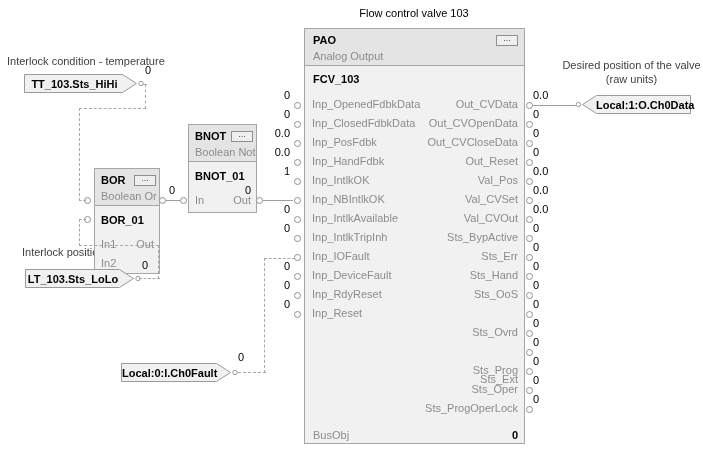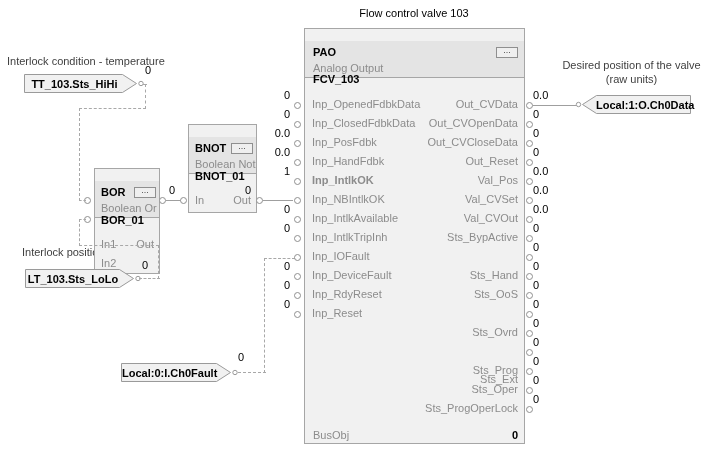--- a/index.html
+++ b/index.html
@@ -1,20 +1,20 @@
 <!DOCTYPE html>
 <html><head>
 <meta charset="utf-8">
 <style>
   html,body{margin:0;padding:0;background:#ffffff;}
   #canvas{position:relative;width:703px;height:454px;background:#fff;
           font-family:"Liberation Sans",sans-serif;font-size:11px;color:#000;overflow:hidden;}
   .abs{position:absolute;}
   .block{position:absolute;background:#f1f1f1;border:1px solid #a6a6a6;}
-  .block-header{position:absolute;left:0;top:12px;right:0;height:36px;background:#e4e4e4;border-bottom:1px solid #a6a6a6;}
+  .block-header{position:absolute;left:0;top:0;right:0;height:36px;background:#e4e4e4;border-bottom:1px solid #a6a6a6;}
   .bold{font-weight:bold;}
   .gray{color:#8c8c8c;}
   .nowrap{white-space:nowrap;}
   .pin-name{color:#8c8c8c;white-space:nowrap;}
   .val{color:#000;white-space:nowrap;}
   .pin-circle{position:absolute;width:5px;height:5px;border:1px solid #8f8f8f;border-radius:50%;background:#fff;}
   .wire-h{position:absolute;height:0;border-top:1px solid #9f9f9f;}
   .dash-h{position:absolute;height:0;border-top:1px dashed #a8a8a8;}
   .dash-v{position:absolute;width:0;border-left:1px dashed #a8a8a8;}
   .more-btn{position:absolute;width:20px;height:9px;border:1px solid #8f8f8f;background:#efefef;
@@ -131,21 +131,21 @@
     <div class="val right" style="position: absolute; left: 240px; top: 89px; width: 50px;">0</div>
     <div class="pin-name" style="position: absolute; left: 312px; top: 117px;">Inp_ClosedFdbkData</div>
     <div class="pin-circle" style="position: absolute; left: 294px; top: 121px;"></div>
     <div class="val right" style="position: absolute; left: 240px; top: 108px; width: 50px;">0</div>
     <div class="pin-name" style="position: absolute; left: 312px; top: 136px;">Inp_PosFdbk</div>
     <div class="pin-circle" style="position: absolute; left: 294px; top: 140px;"></div>
     <div class="val right" style="position: absolute; left: 240px; top: 127px; width: 50px;">0.0</div>
     <div class="pin-name" style="position: absolute; left: 312px; top: 155px;">Inp_HandFdbk</div>
     <div class="pin-circle" style="position: absolute; left: 294px; top: 159px;"></div>
     <div class="val right" style="position: absolute; left: 240px; top: 146px; width: 50px;">0.0</div>
-    <div class="pin-name" style="position: absolute; left: 312px; top: 174px; font-weight: bold;">Inp_IntlkOK</div>
+    <div class="pin-name" style="position: absolute; left: 312px; top: 174px;">Inp_IntlkOK</div>
     <div class="pin-circle" style="position: absolute; left: 294px; top: 178px;"></div>
     <div class="val right" style="position: absolute; left: 240px; top: 165px; width: 50px;">1</div>
     <div class="pin-name" style="position: absolute; left: 312px; top: 193px;">Inp_NBIntlkOK</div>
     <div class="pin-circle" style="position: absolute; left: 294px; top: 197px;"></div>
     <div class="pin-name" style="position: absolute; left: 312px; top: 212px;">Inp_IntlkAvailable</div>
     <div class="pin-circle" style="position: absolute; left: 294px; top: 216px;"></div>
     <div class="val right" style="position: absolute; left: 240px; top: 203px; width: 50px;">0</div>
     <div class="pin-name" style="position: absolute; left: 312px; top: 231px;">Inp_IntlkTripInh</div>
     <div class="pin-circle" style="position: absolute; left: 294px; top: 235px;"></div>
     <div class="val right" style="position: absolute; left: 240px; top: 222px; width: 50px;">0</div>
@@ -177,20 +177,21 @@
     <div class="val" style="position: absolute; left: 533px; top: 165px;">0.0</div>
     <div class="pin-name right" style="position: absolute; left: 330px; top: 193px; width: 188px;">Val_CVSet</div>
     <div class="pin-circle" style="position: absolute; left: 526px; top: 197px;"></div>
     <div class="val" style="position: absolute; left: 533px; top: 184px;">0.0</div>
     <div class="pin-name right" style="position: absolute; left: 330px; top: 212px; width: 188px;">Val_CVOut</div>
     <div class="pin-circle" style="position: absolute; left: 526px; top: 216px;"></div>
     <div class="val" style="position: absolute; left: 533px; top: 203px;">0.0</div>
     <div class="pin-name right" style="position: absolute; left: 330px; top: 231px; width: 188px;">Sts_BypActive</div>
     <div class="pin-circle" style="position: absolute; left: 526px; top: 235px;"></div>
     <div class="val" style="position: absolute; left: 533px; top: 222px;">0</div>
+    <div class="pin-name right" style="position: absolute; left: 330px; top: 250px; width: 188px;">Sts_Err</div>
     <div class="pin-circle" style="position: absolute; left: 526px; top: 254px;"></div>
     <div class="val" style="position: absolute; left: 533px; top: 241px;">0</div>
     <div class="pin-name right" style="position: absolute; left: 330px; top: 269px; width: 188px;">Sts_Hand</div>
     <div class="pin-circle" style="position: absolute; left: 526px; top: 273px;"></div>
     <div class="val" style="position: absolute; left: 533px; top: 260px;">0</div>
     <div class="pin-name right" style="position: absolute; left: 330px; top: 288px; width: 188px;">Sts_OoS</div>
     <div class="pin-circle" style="position: absolute; left: 526px; top: 292px;"></div>
     <div class="val" style="position: absolute; left: 533px; top: 279px;">0</div>
     <div class="pin-circle" style="position: absolute; left: 526px; top: 311px;"></div>
     <div class="val" style="position: absolute; left: 533px; top: 298px;">0</div>

